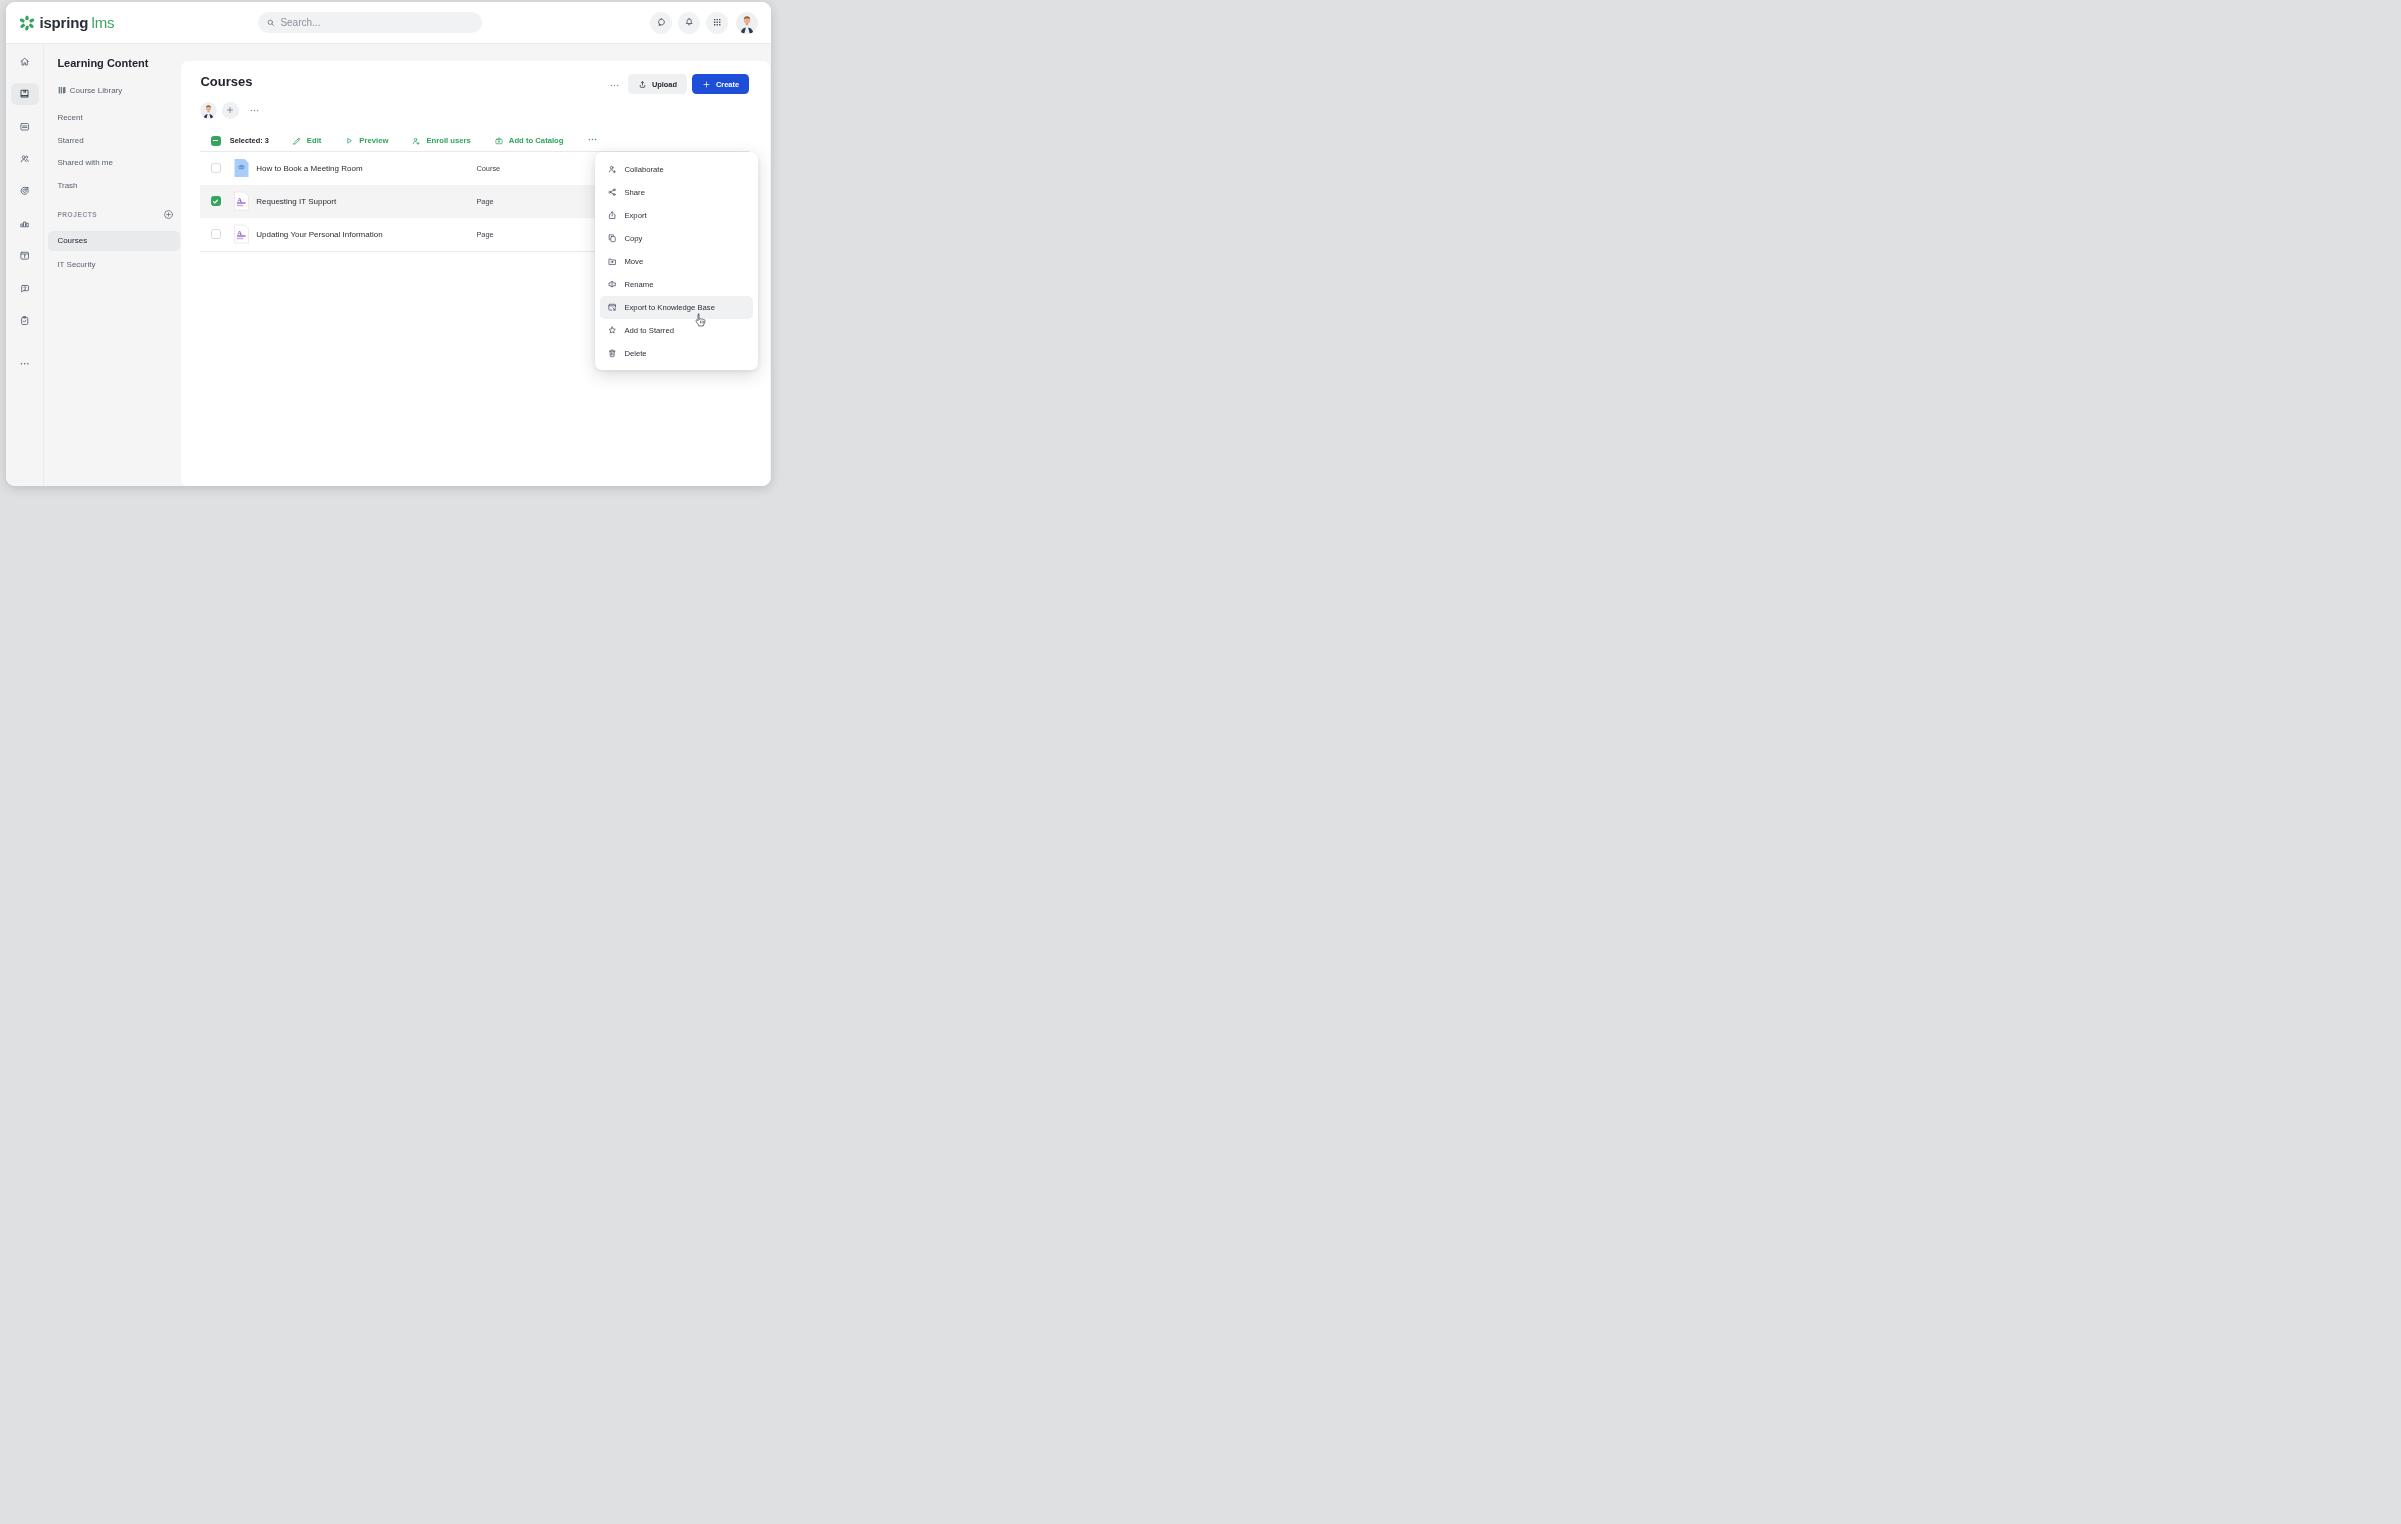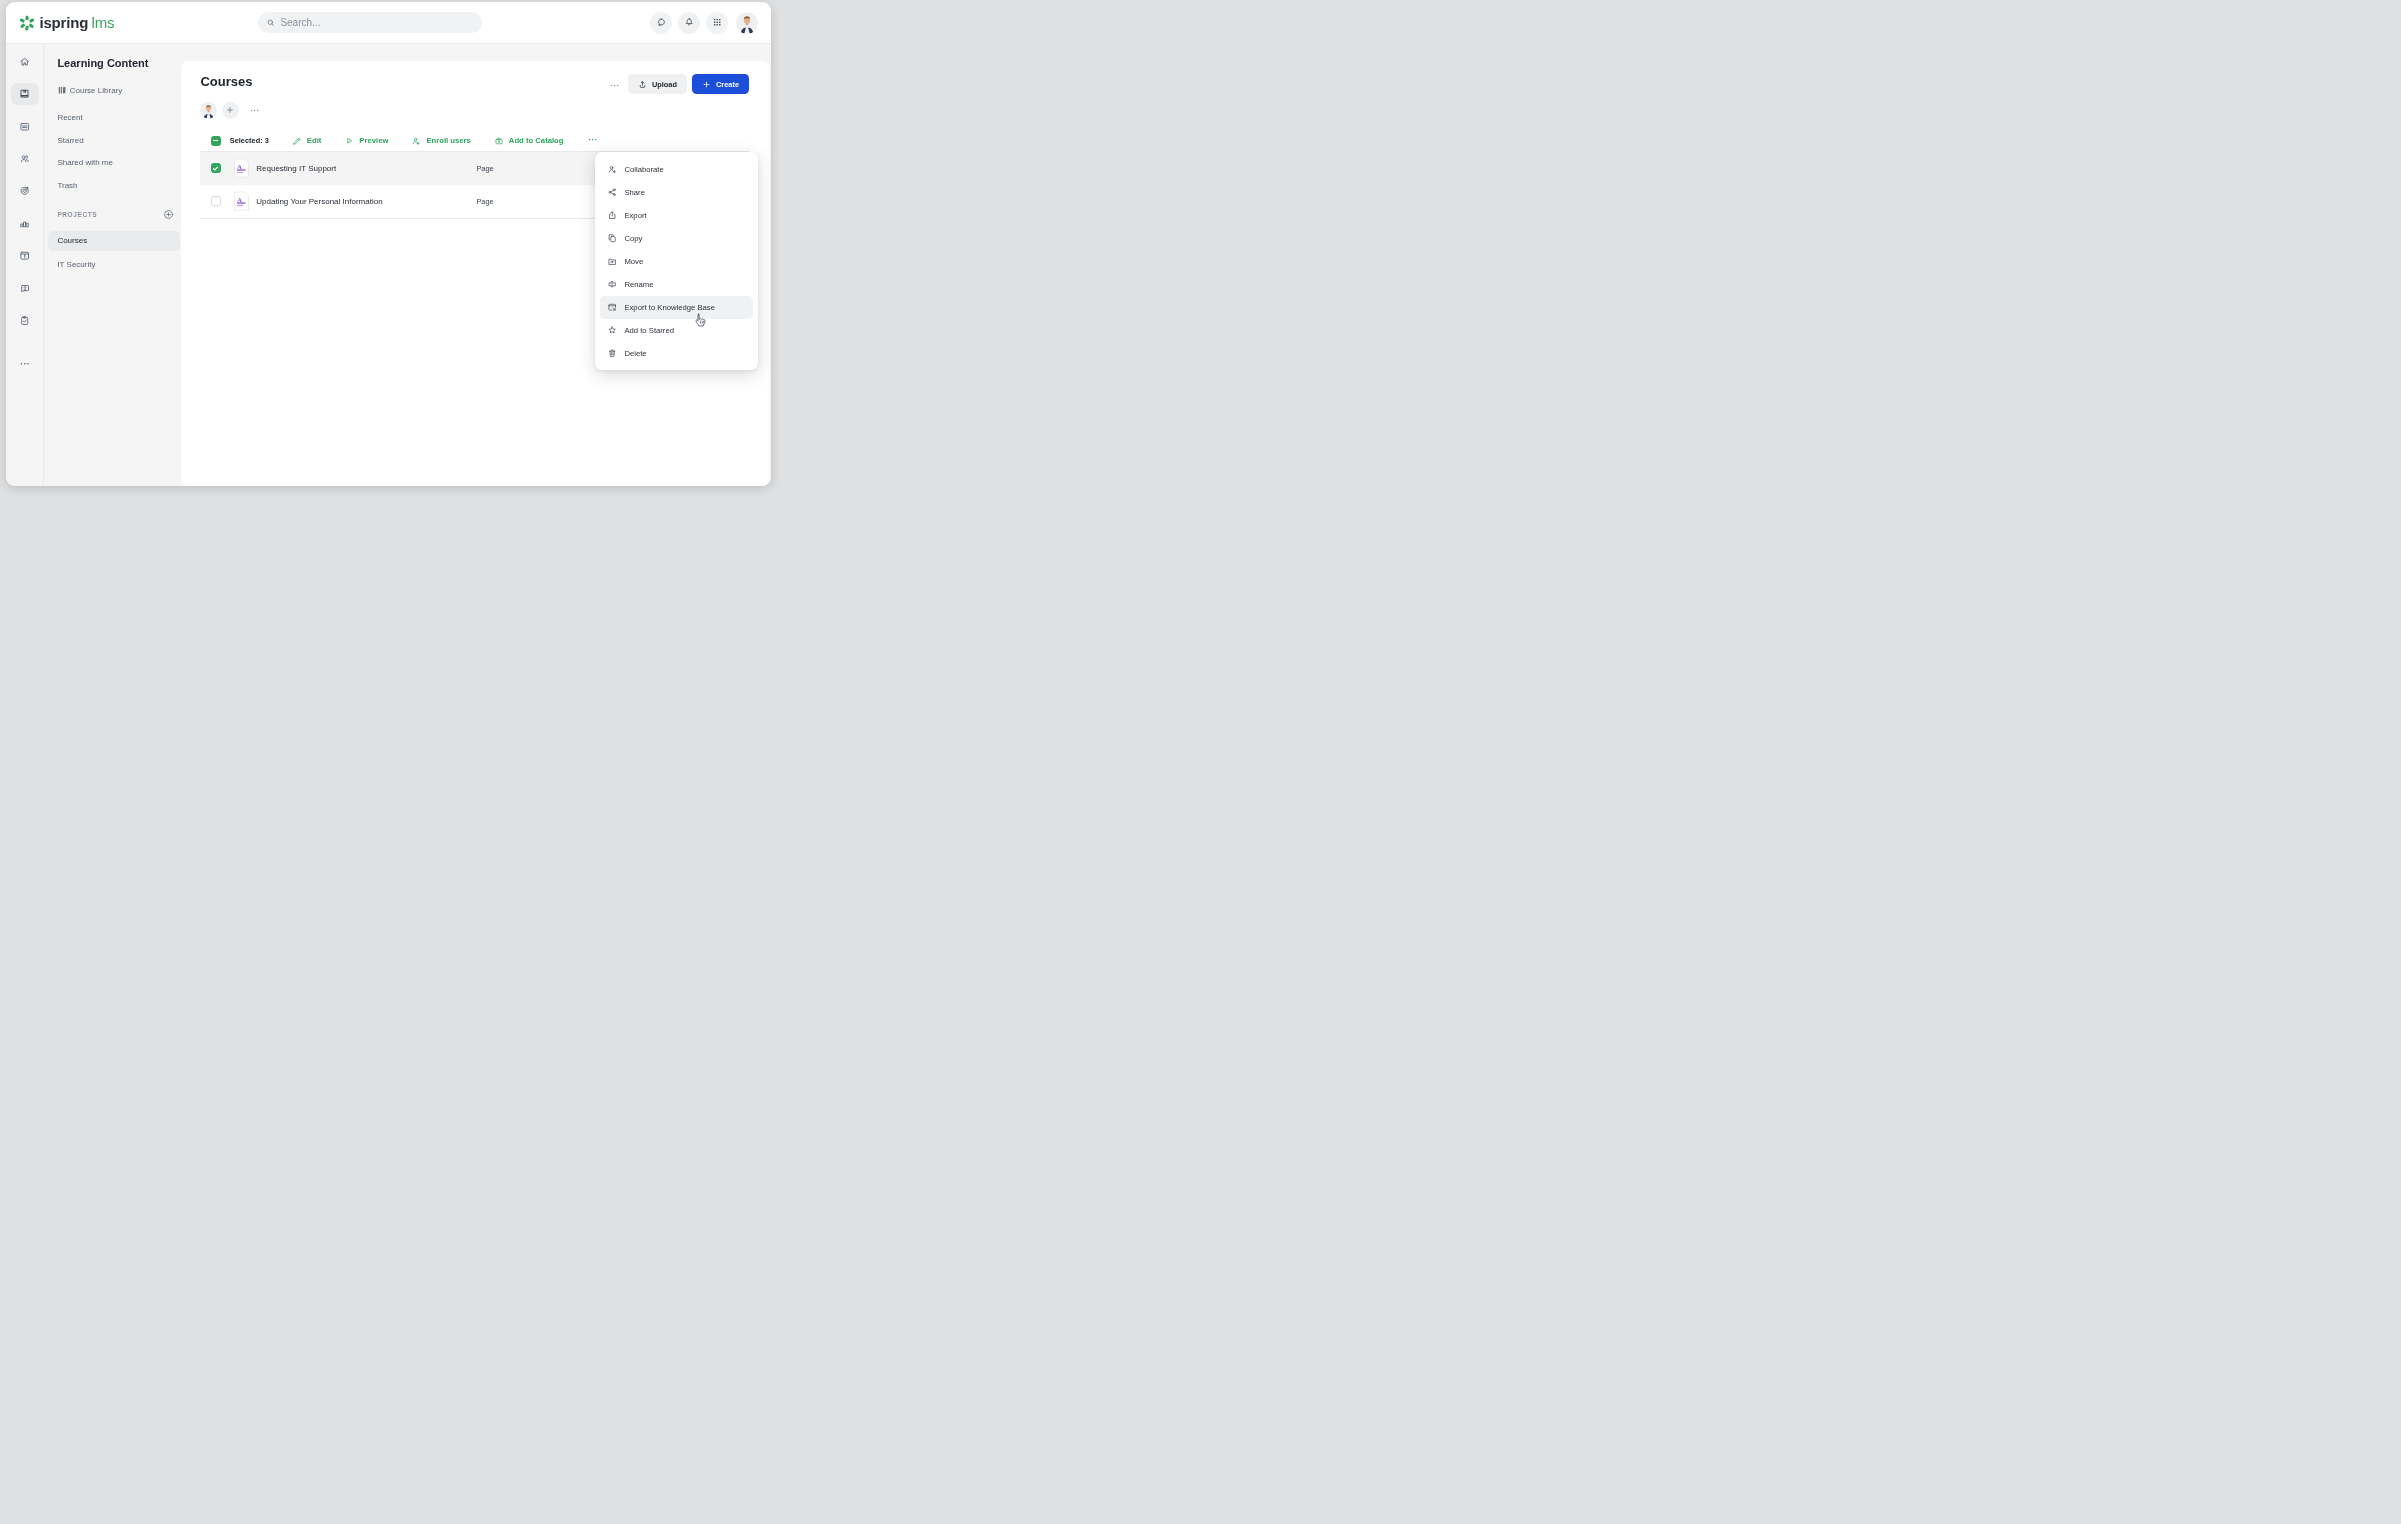--- a/index.html
+++ b/index.html
@@ -403,20 +403,34 @@
             <span>Add to Catalog</span>
           </div>
         <div class="tb-more"><svg viewBox="0 0 24 24" fill="currentColor">
               <circle cx="5.2" cy="12" r="1.7"></circle>
               <circle cx="12" cy="12" r="1.7"></circle>
               <circle cx="18.8" cy="12" r="1.7"></circle>
             </svg></div>
       </div>
 
       <div class="table">
+        <div class="row">
+            <span class="checkbox">
+              
+            </span>
+            <span class="doc-icon">
+              <svg viewBox="0 0 34 40">
+                <path d="M3 2h20l8 8v28H3z" fill="#a9cdf5"></path>
+                <path d="M9.5 16.4 17 13l7.5 3.4L17 19.8z" fill="#639be0"></path>
+                <path d="M11.8 19.6c.6 2.6 9.8 2.6 10.4 0" stroke="#639be0" stroke-width="2.6" fill="none" stroke-linecap="round"></path>
+              </svg>
+            </span>
+            <span class="row-title">How to Book a Meeting Room</span>
+            <span class="row-type">Course</span>
+          </div>
           <div class="row row--selected">
             <span class="checkbox is-on">
               <svg viewBox="0 0 14 14" fill="none" stroke="#fff" stroke-width="2.3" stroke-linecap="round" stroke-linejoin="round">
                 <path d="M3 7.4 5.8 10 11 4.4"></path>
               </svg>
             </span>
             <span class="doc-icon">
               <svg viewBox="0 0 34 40">
                 <path d="M3 2h20l8 8v28H3z" fill="#fff" stroke="#e2e3e7" stroke-width="1.4"></path>
                 <text x="13" y="21" font-family="Liberation Serif, serif" font-size="13" font-weight="bold" fill="#8e5fc9" text-anchor="middle">A</text>

